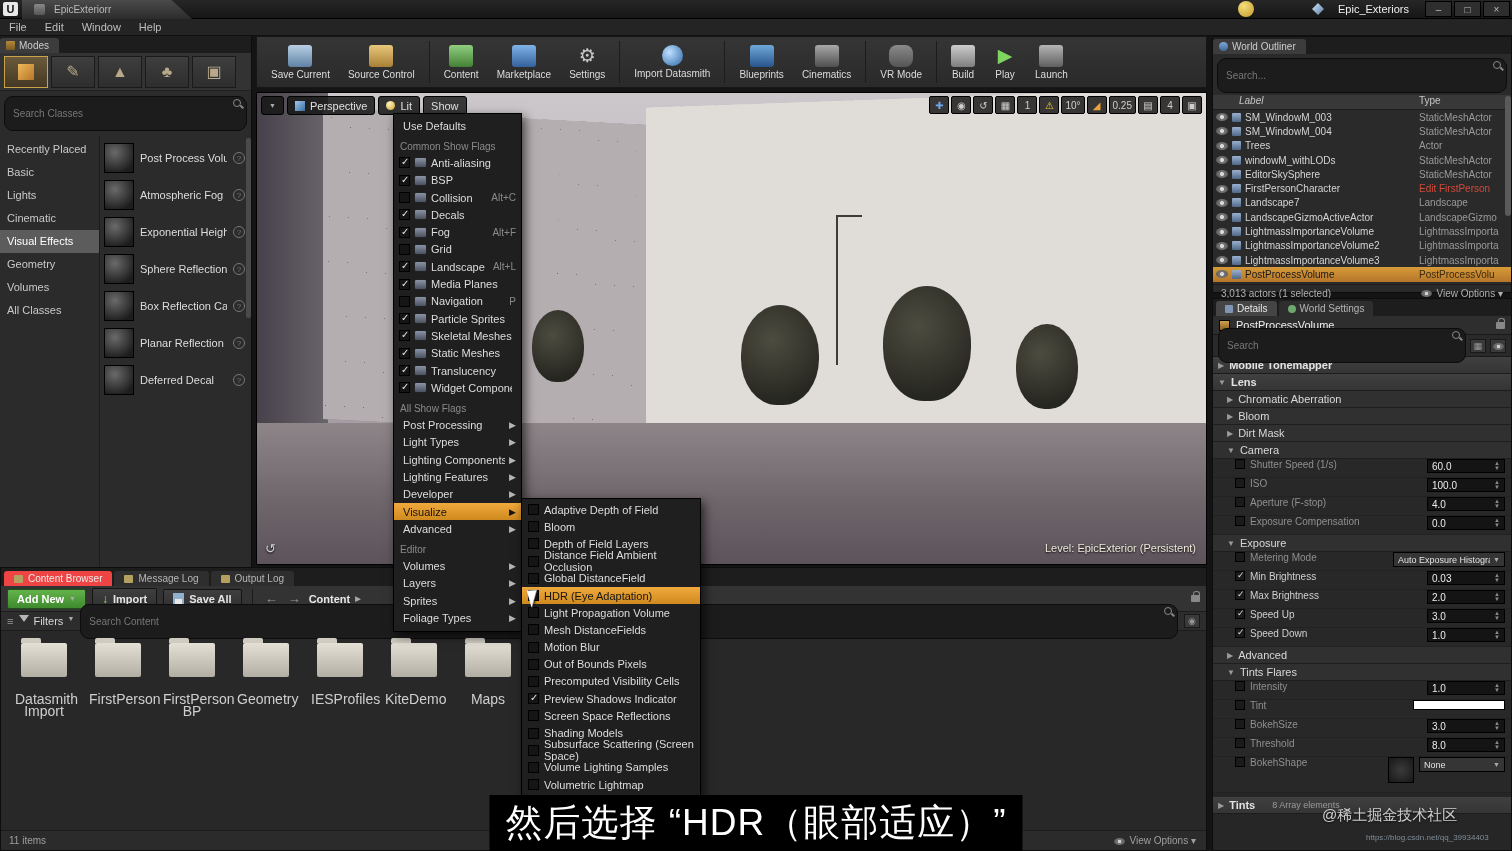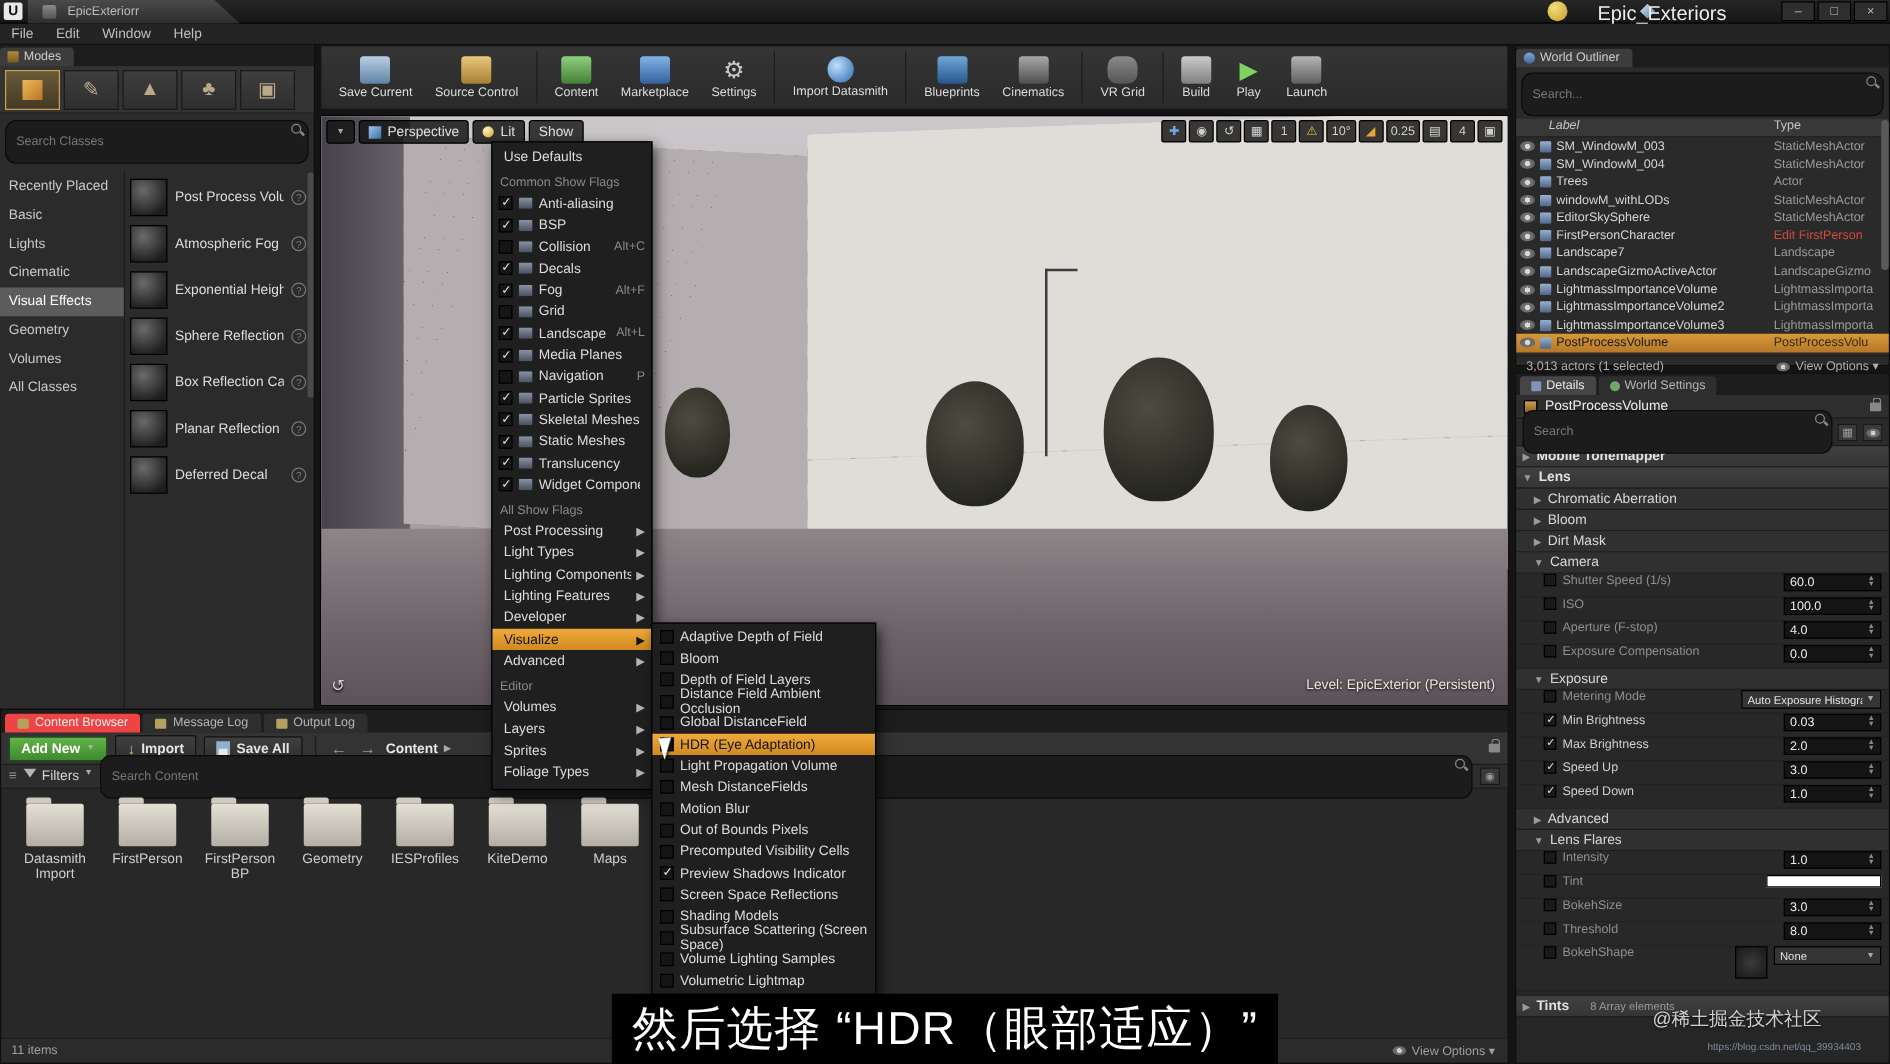--- a/index.html
+++ b/index.html
@@ -6,21 +6,21 @@
 html,body{width:1512px;height:851px;overflow:hidden;background:#111;}
 #root{position:absolute;left:0;top:0;width:1512px;height:851px;background:#141414;color:#ccc;font-size:11px;}
 .abs{position:absolute;}
 
 .titlebar{left:0;top:0;width:1512px;height:19px;background:linear-gradient(#262626,#161616);border-bottom:1px solid #000;}
 .ue-logo{position:absolute;left:3px;top:2px;width:15px;height:14px;background:#e8e8e8;color:#111;font-weight:bold;font-size:11px;line-height:14px;text-align:center;border-radius:2px;}
 .doc-tab{position:absolute;left:22px;top:0;width:170px;height:19px;background:linear-gradient(#4a4a4a,#2c2c2c);clip-path:polygon(0 0,88% 0,100% 100%,0 100%);color:#bbb;font-size:10px;line-height:19px;padding-left:32px;}
 .doc-tab .ticon{position:absolute;left:12px;top:4px;width:11px;height:11px;background:linear-gradient(#888,#555);border-radius:2px;}
 .avatar{position:absolute;left:1238px;top:1px;width:16px;height:16px;border-radius:50%;background:radial-gradient(circle at 35% 30%,#f4de7a,#c49a2a);}
 .compass{position:absolute;left:1312px;top:3px;width:12px;height:12px;background:linear-gradient(135deg,#cfe4f4,#5a7fa8);clip-path:polygon(50% 0,100% 50%,50% 100%,0 50%);}
-.app-title{position:absolute;left:1278px;top:3px;color:#eee;font-size:16px;}
+.app-title{position:absolute;left:1338px;top:3px;color:#eee;font-size:11px;}
 .winbtns{position:absolute;right:2px;top:1px;display:flex;gap:2px;}
 .winbtn{width:27px;height:16px;background:#2e2e2e;border:1px solid #000;color:#bbb;font-size:10px;text-align:center;line-height:15px;}
 
 .menubar{left:0;top:19px;width:1512px;height:17px;background:#242424;border-bottom:1px solid #101010;display:flex;align-items:center;}
 .menubar span{padding:0 9px;color:#bfbfbf;font-size:11px;}
 
 .modes{left:0;top:36px;width:252px;height:531px;background:#2b2b2b;border-right:1px solid #0d0d0d;}
 .ptabs{height:17px;background:#1d1d1d;display:flex;align-items:flex-end;}
 .ptab{background:#3c3c3c;color:#ccc;font-size:10px;padding:2px 10px 2px 6px;display:flex;align-items:center;gap:4px;border-radius:3px 3px 0 0;}
 .ptab .pico{width:9px;height:9px;background:linear-gradient(#b5893a,#7a5a22);border-radius:1px;}
@@ -159,21 +159,21 @@
 .crumb{color:#e8e8e8;font-size:11px;font-weight:bold;display:flex;align-items:center;gap:5px;}
 .cb-filter{height:19px;display:flex;align-items:center;gap:6px;padding:0 6px;background:#2d2d2d;border-bottom:1px solid #1c1c1c;}
 .lines-ic{color:#9a9a9a;font-size:11px;}
 .filter-btn{display:flex;gap:4px;color:#d5d5d5;font-size:11px;}
 .funnel{width:0;height:0;border-left:5px solid transparent;border-right:5px solid transparent;border-top:7px solid #b5b5b5;}
 .cb-search{flex:1;position:relative;}
 .cb-folders{display:flex;gap:16px;padding:12px 14px;}
 .fold{width:58px;text-align:center;}
 .fold-ic{width:46px;height:34px;background:linear-gradient(#e4e0d6,#b2aea4);border-radius:2px;margin:0 auto;position:relative;}
 .fold-ic::before{content:"";position:absolute;top:-5px;left:0;width:20px;height:5px;background:#cfcbc1;border-radius:2px 2px 0 0;}
-.fold-lbl{margin-top:4px;color:#cfcfcf;font-size:11px;line-height:12px;}
+.fold-lbl{margin-top:16px;color:#cfcfcf;font-size:14px;line-height:12px;}
 .cb-foot{position:absolute;left:0;bottom:0;width:100%;height:20px;display:flex;align-items:center;justify-content:space-between;padding:0 10px 0 8px;color:#9f9f9f;font-size:10px;border-top:1px solid #1c1c1c;background:#2b2b2b;}
 .eye-ic{display:inline-block;width:11px;height:7px;border-radius:50%;background:radial-gradient(circle,#cfcfcf 28%,#777 30%,#555);vertical-align:middle;margin-right:4px;}
 
 .subtitle{left:50%;top:795px;transform:translateX(-50%);background:#000;color:#fff;font-size:37px;letter-spacing:1px;padding:3px 16px 6px;white-space:nowrap;z-index:200;}
 .watermark{left:1322px;top:806px;color:rgba(225,225,225,.9);font-size:15px;text-shadow:0 1px 2px rgba(0,0,0,.6);z-index:210;}
 .wm-url{left:1366px;top:833px;color:#7f8c99;font-size:8px;z-index:210;}
 .r-scroll{left:1505px;top:96px;width:6px;height:120px;background:#5a5a5a;border-radius:3px;z-index:20;}
 </style>
 </head>
 <body>
@@ -329,21 +329,21 @@
         <span class="tbi i-bp"></span>
         <span>Blueprints</span>
       </div>
     <div class="tb-btn">
         <span class="tbi i-cine"></span>
         <span>Cinematics</span>
       </div>
     <div class="tb-sep"></div>
     <div class="tb-btn">
         <span class="tbi i-vr"></span>
-        <span>VR Grid</span>
+        <span>VR Mode</span>
       </div>
     <div class="tb-sep"></div>
     <div class="tb-btn">
         <span class="tbi i-build"></span>
         <span>Build</span>
       </div>
     <div class="tb-btn">
         <span class="tbi i-play">▶</span>
         <span>Play</span>
       </div>
@@ -924,21 +924,21 @@
           </span>
         </span>
       </div>
 
     <div class="ssec">
         <span class="tri">▶</span>
         <span>Advanced</span>
       </div>
     <div class="ssec">
         <span class="tri">▼</span>
-        <span>Lens Flares</span>
+        <span>Tints Flares</span>
       </div>
     <div class="prow">
       <span class="dchk"></span>
       <span class="plbl">Intensity</span>
       <span class="spin">
           <span>1.0</span>
           <span class="ud">
             <span>▲</span>
             <span>▼</span>
           </span>

